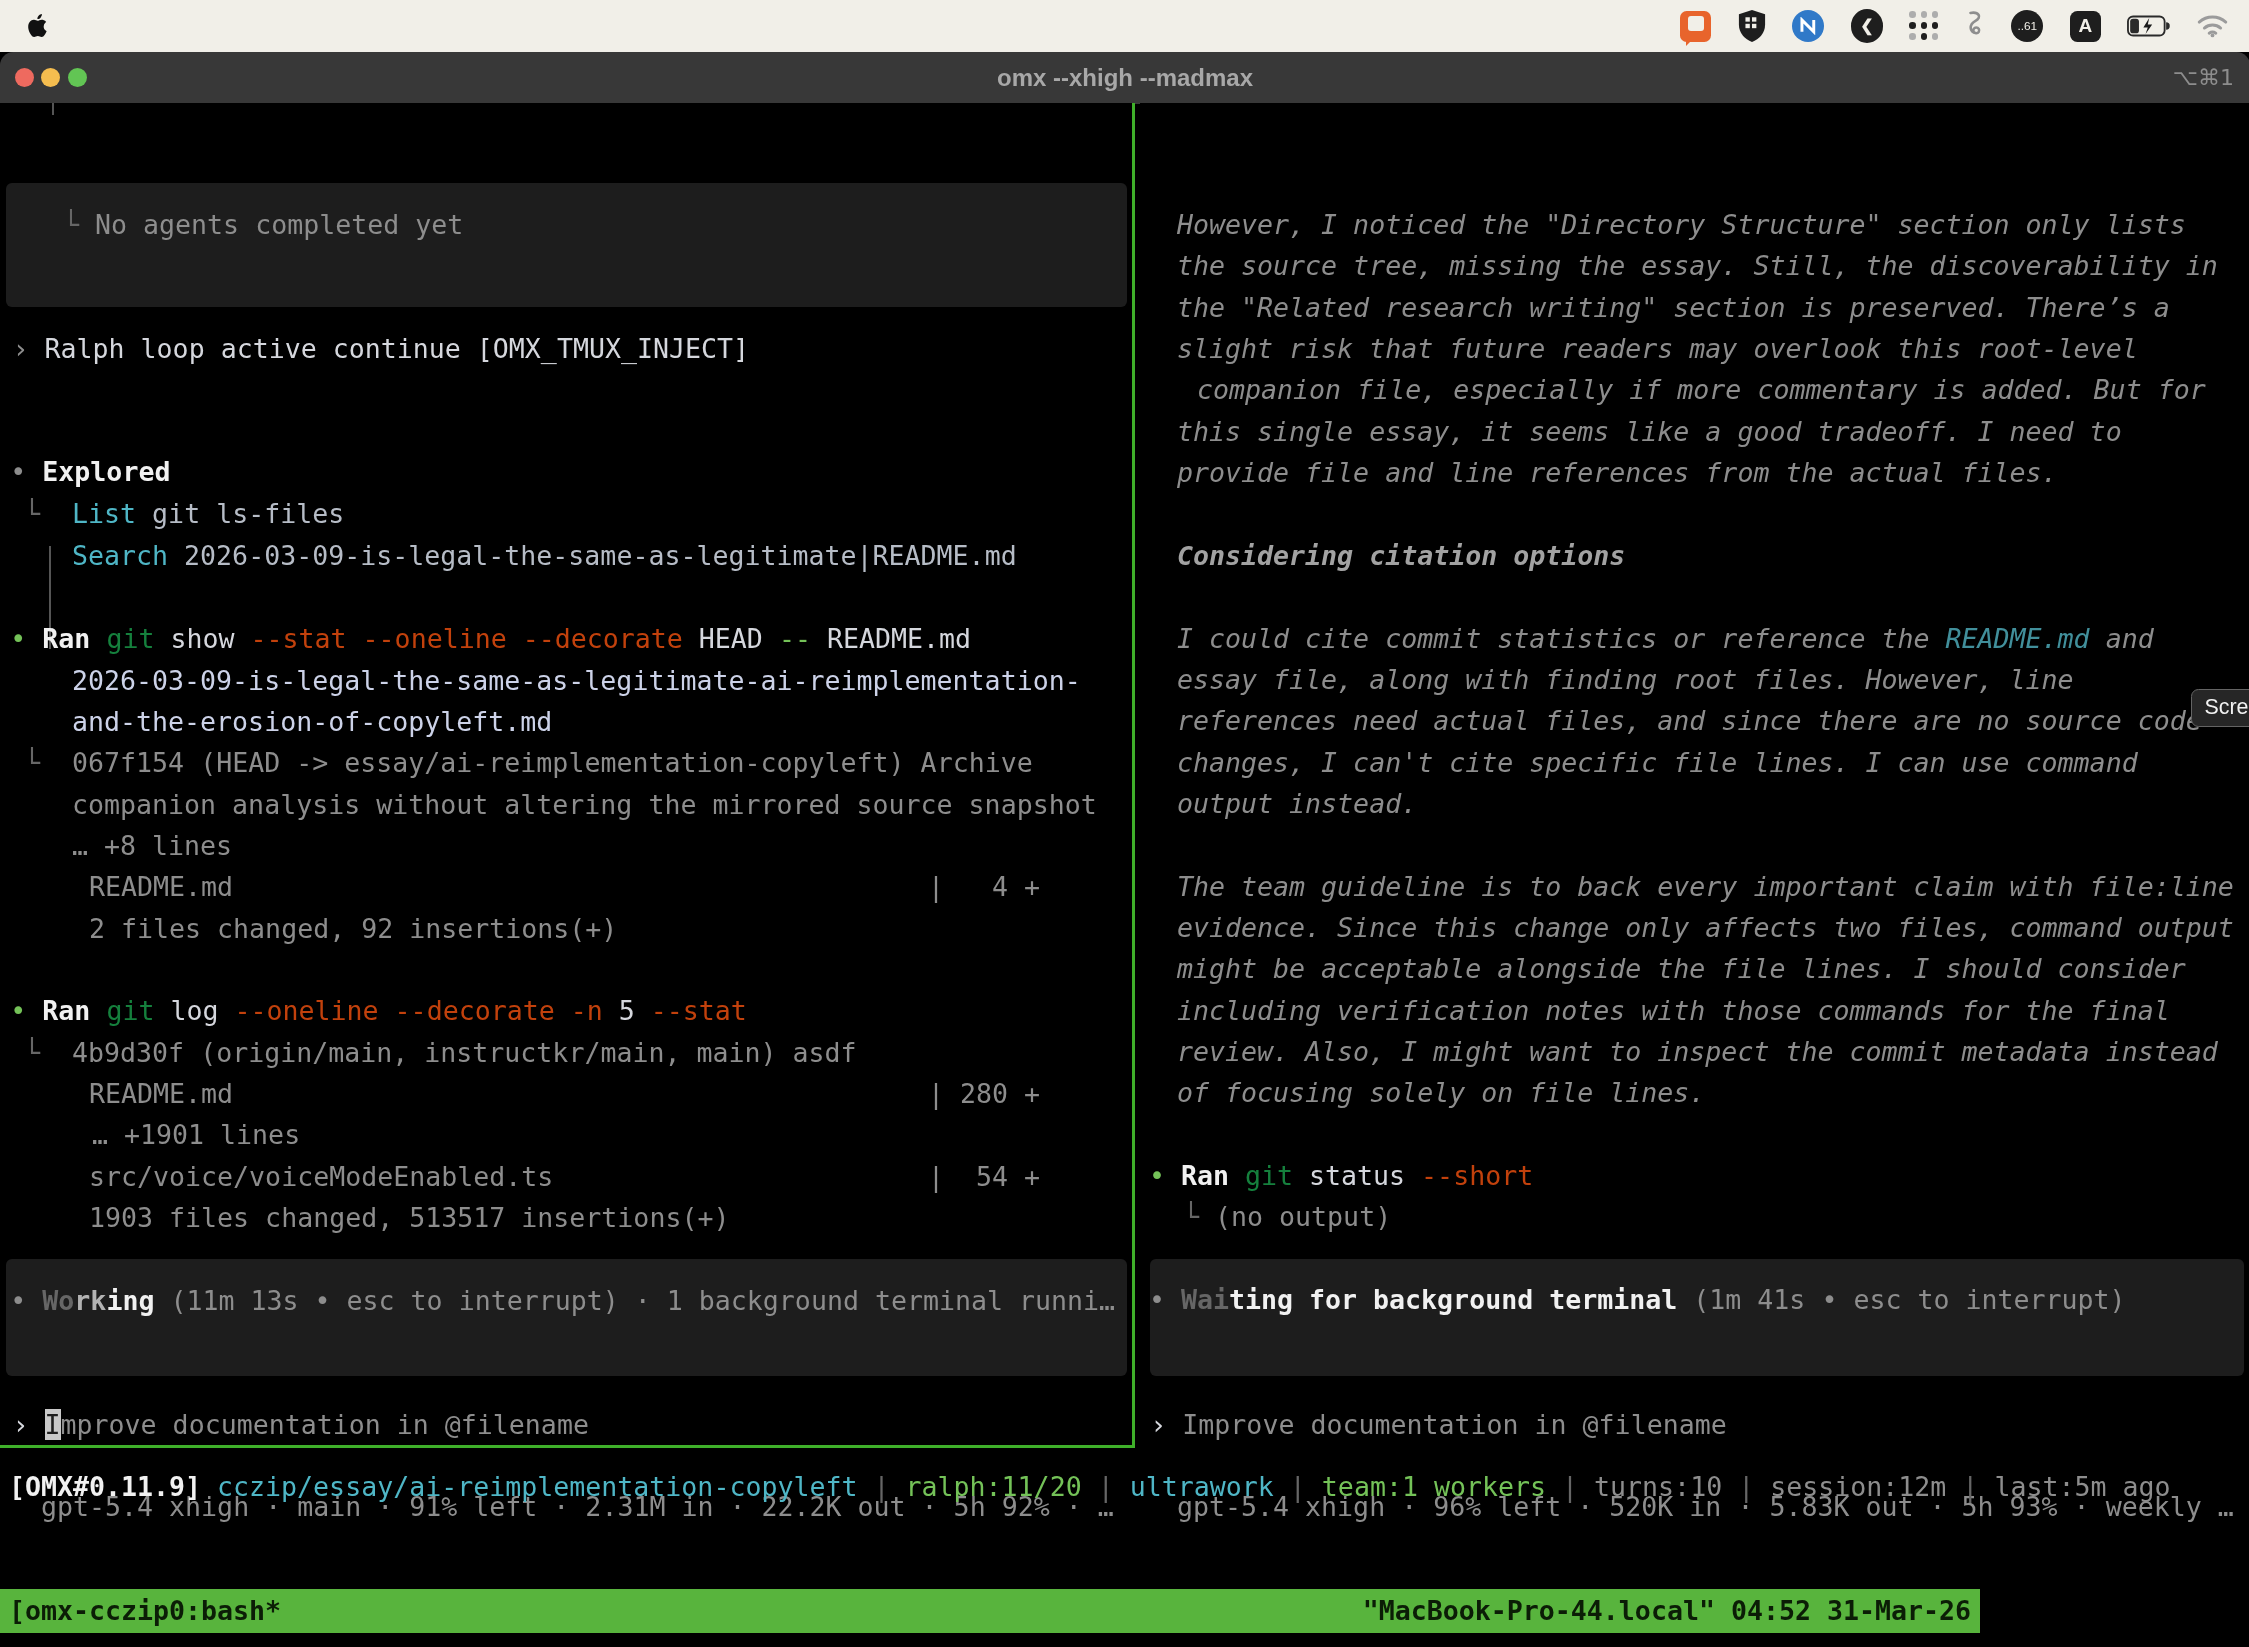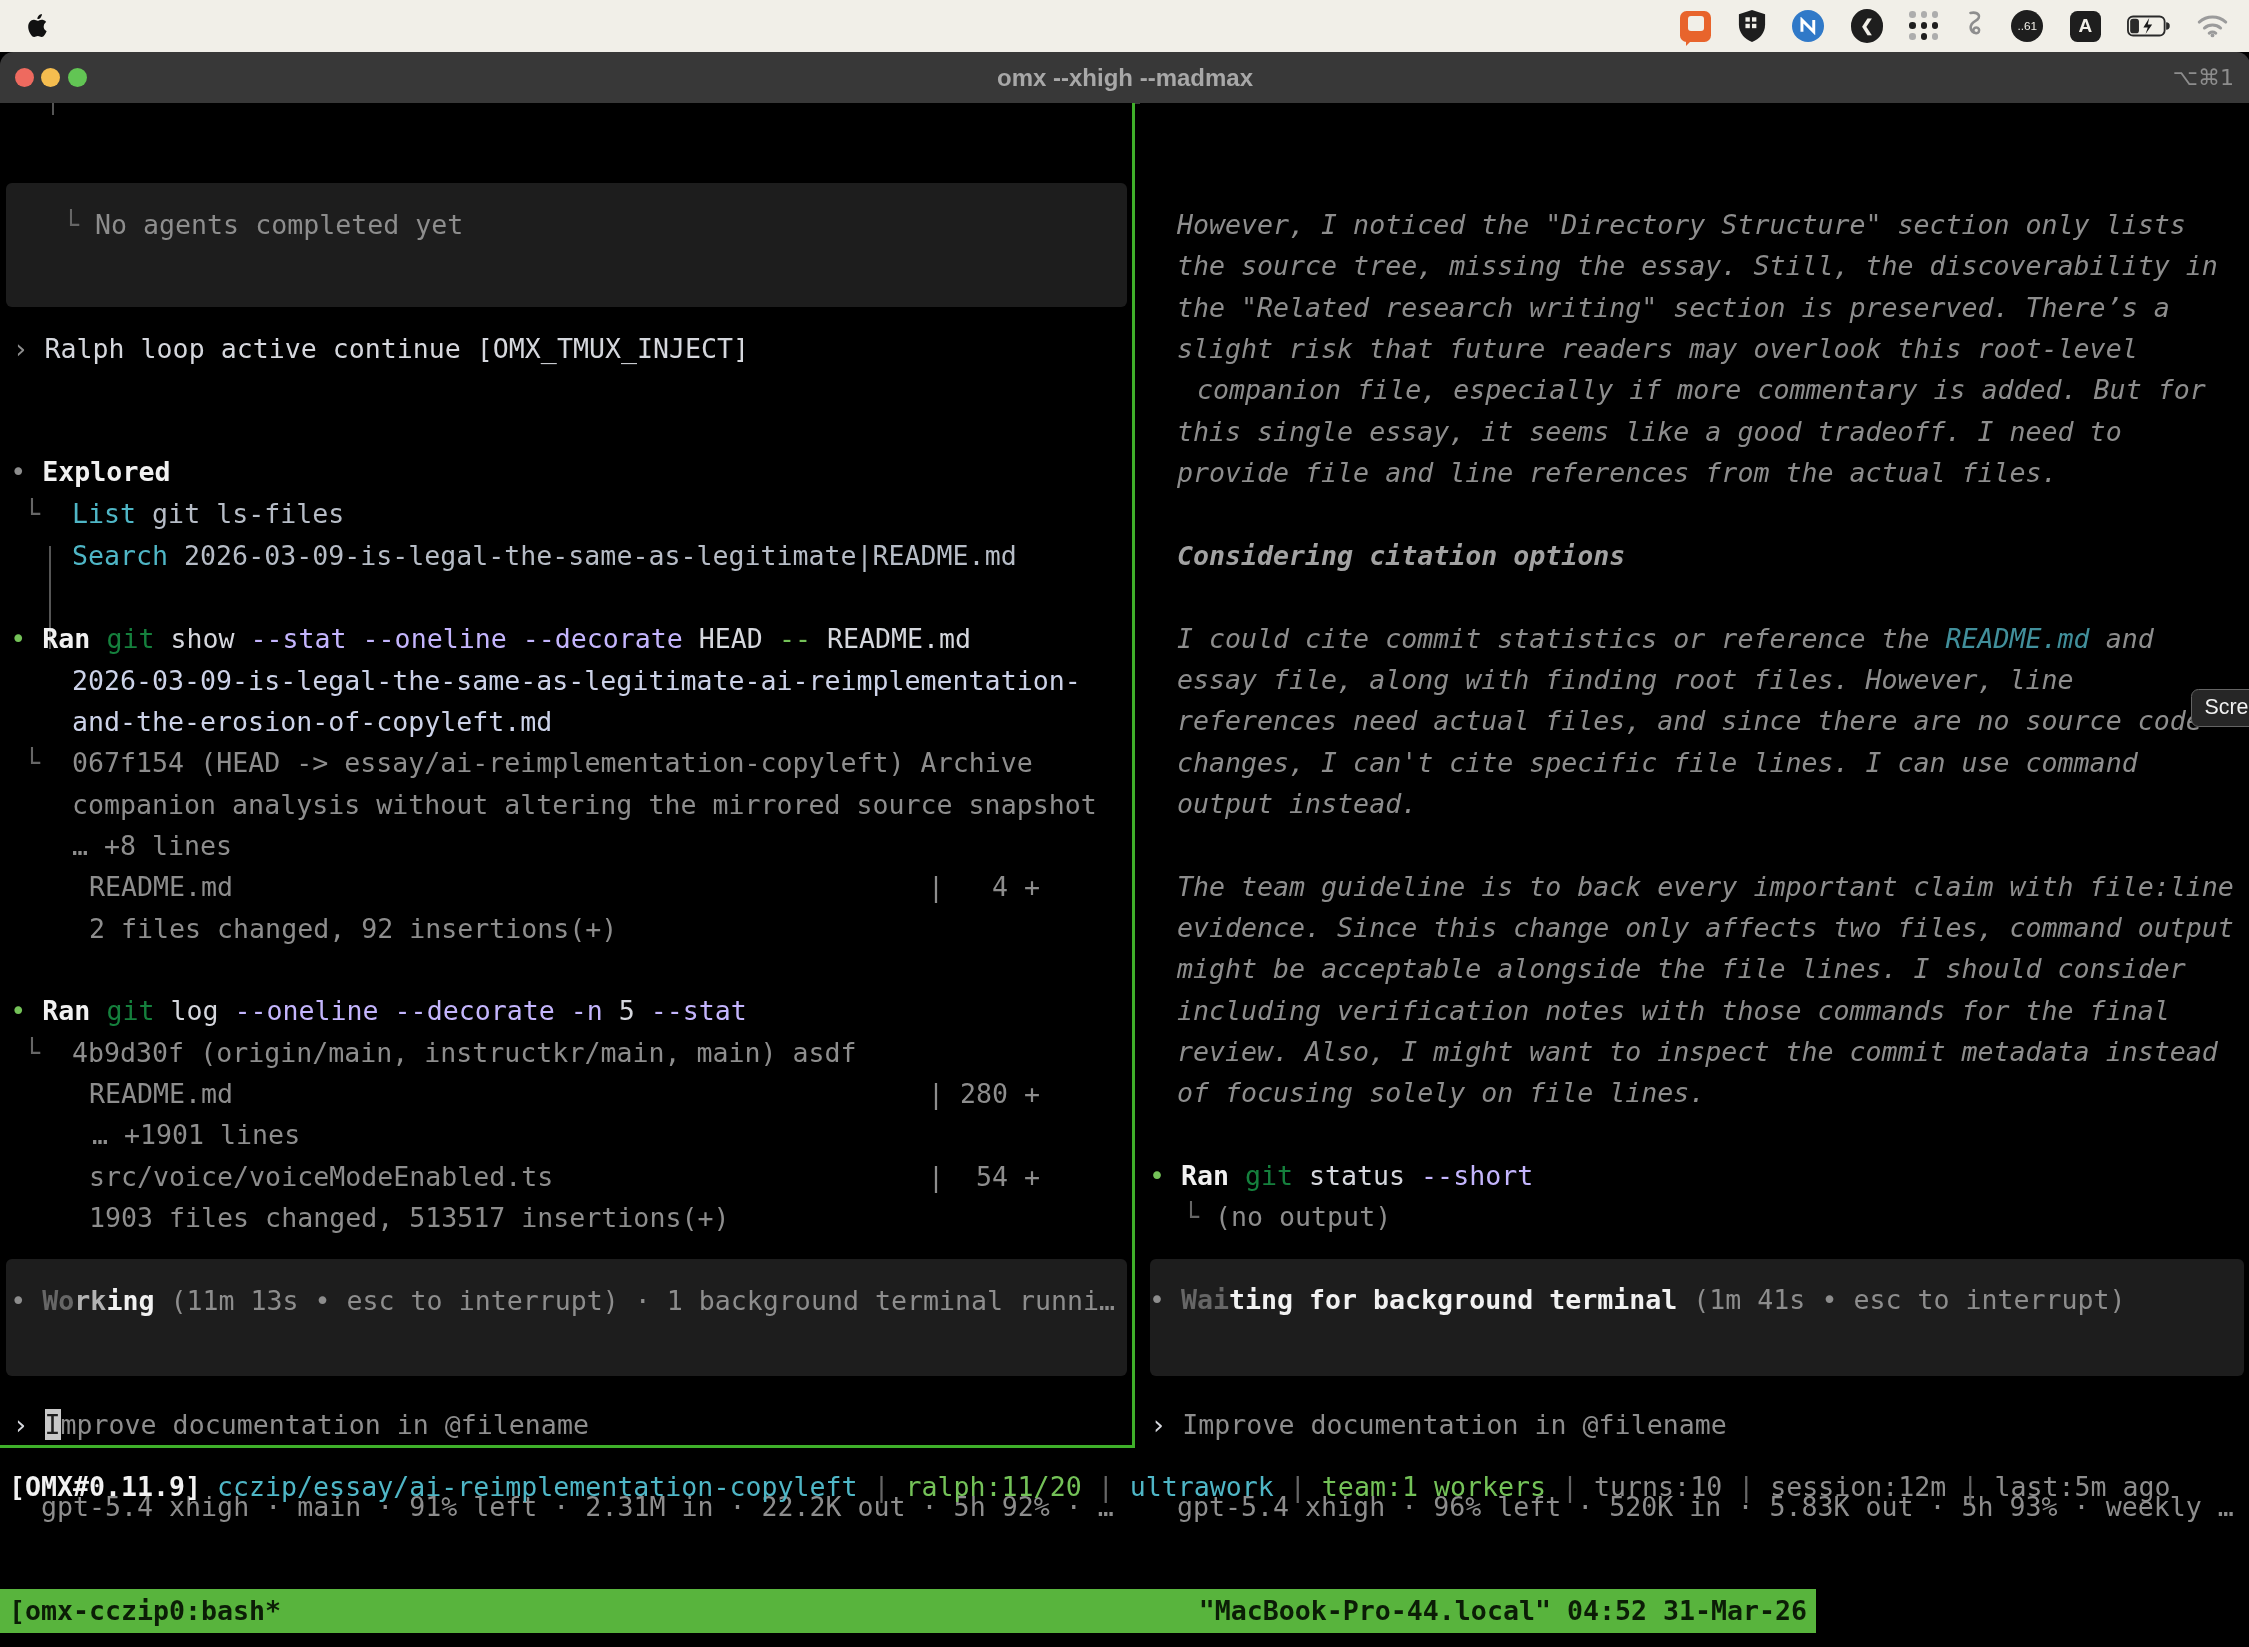--- a/index.html
+++ b/index.html
@@ -56,37 +56,37 @@
   .c-gray{color:#8d8d8d}
   .c-dim{color:#666}
   .c-fade{color:#b3b3b3}
   .c-silver{color:#b6bcc6}
   .c-white{color:#d5d7dd}
   .c-bw{color:#f1f1f1;font-weight:bold}
   .c-cyan{color:#4fb6c6}
   .c-link{color:#418f9b}
   .c-green{color:#74c258}
   .c-blue{color:#15803d}
-  .c-red{color:#c4b5fd}
+  .c-red{color:#c2410c}
   .c-lav{color:#ccd2e8}
   .c-hgray{color:#a2a2a2}
   .c-b{font-weight:bold}
   .c-i{font-style:italic}
   .c-cursor{background:#c9c9c9;color:#1e1e1e}
 
   .term-footer{position:absolute;top:1448px;left:0;width:2250px;height:140px}
 
   
   .tooltip{position:absolute;top:689px;left:2191px;width:81px;height:38px;background:#262626;
            border:1.5px solid #646464;border-radius:7.4px;color:#f2f2f2;
            font-family:"Liberation Sans",sans-serif;font-size:21.4px;line-height:35px;
            padding-left:12.5px;box-sizing:border-box;overflow:hidden;white-space:nowrap}
 
   
-  .tmuxbar{position:absolute;top:1589px;left:0;width:1816px;height:44px;background:#58b43d;
+  .tmuxbar{position:absolute;top:1589px;left:0;width:1980px;height:44px;background:#58b43d;
            color:#0b1d06;font-size:26.6px;line-height:44px;font-weight:600;
            display:flex;justify-content:space-between;box-sizing:border-box;padding:0 8.9px;
            white-space:pre}
 </style>
 </head>
 <body>
 
 <div class="menubar">
   <span class="apple">
     <svg width="20.7" height="23.6" viewBox="0 0 28 32">

